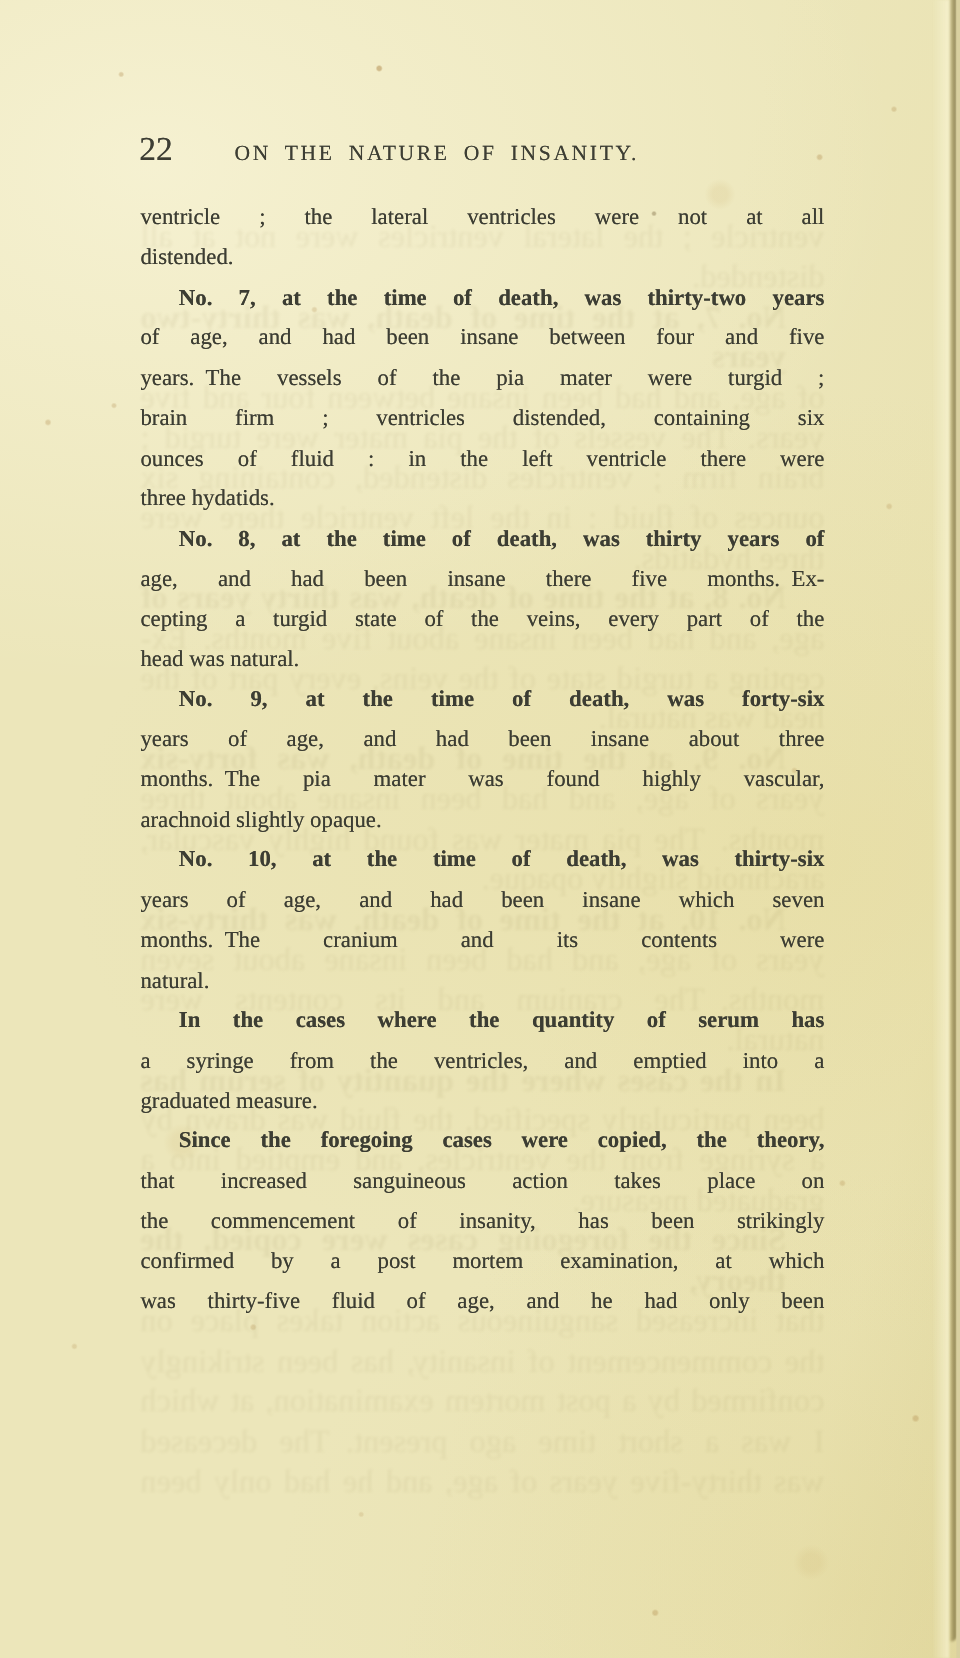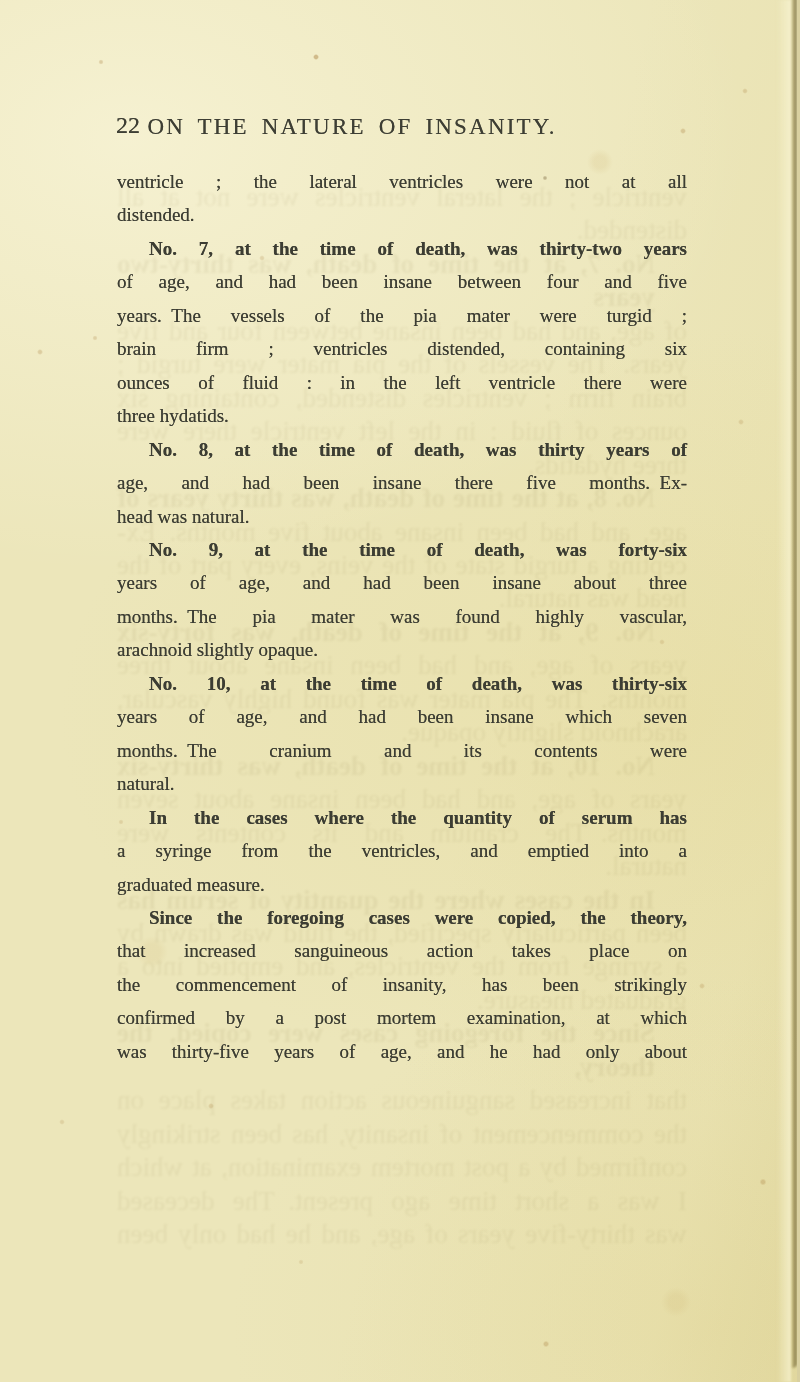--- a/index.html
+++ b/index.html
@@ -63,27 +63,27 @@
   .edge-outer {
     position: absolute; top: 0; bottom: 0; right: 0; width: 3px;
     background: #d9d0a0;
     pointer-events: none;
   }
 
   
   .header { position: absolute; top: 108px; left: 0; right: 0; height: 34px; line-height: 34px; }
   .pagenum {
     position: absolute; left: 116px; top: 0;
-    font-size: 24px; color: #3d3e34;
+    font-size: 28px; color: #3d3e34;
     text-shadow: 0 0 .4px rgba(61,62,52,.75);
   }
   .running-title {
-    position: absolute; left: 352px; top: 2px; transform: translateX(-50%);
+    position: absolute; left: 364px; top: 2px; transform: translateX(-50%);
     white-space: nowrap;
-    font-size: 23px; letter-spacing: 2.2px; word-spacing: 5px;
+    font-size: 18px; letter-spacing: 2.2px; word-spacing: 5px;
     color: #3d3e34;
     text-shadow: 0 0 .4px rgba(61,62,52,.7);
   }
 
   
   .textblock {
     position: absolute; left: 117px; top: 165px; width: 570px;
     font-size: 19px; line-height: 33.45px;
     color: #3c3d33;
     text-shadow: 0 0 .45px rgba(60,61,51,.8);
@@ -155,35 +155,36 @@
       <div class="line jl">ventricle ; the lateral ventricles were not at all</div>
       <div class="line">distended.</div>
       <div class="line ind jl">No. 7, at the time of death, was thirty-two years</div>
       <div class="line jl">of age, and had been insane between four and five</div>
       <div class="line jl">years. The vessels of the pia mater were turgid ;</div>
       <div class="line jl">brain firm ; ventricles distended, containing six</div>
       <div class="line jl">ounces of fluid : in the left ventricle there were</div>
       <div class="line">three hydatids.</div>
       <div class="line ind jl">No. 8, at the time of death, was thirty years of</div>
       <div class="line jl">age, and had been insane there five months. Ex-</div>
+      <div class="line jl">cepting a turgid state of the veins, every part of the</div>
       <div class="line">head was natural.</div>
       <div class="line ind jl">No. 9, at the time of death, was forty-six</div>
       <div class="line jl">years of age, and had been insane about three</div>
       <div class="line jl">months. The pia mater was found highly vascular,</div>
       <div class="line">arachnoid slightly opaque.</div>
       <div class="line ind jl">No. 10, at the time of death, was thirty-six</div>
       <div class="line jl">years of age, and had been insane which seven</div>
       <div class="line jl">months. The cranium and its contents were</div>
       <div class="line">natural.</div>
       <div class="line ind jl">In the cases where the quantity of serum has</div>
       <div class="line jl">a syringe from the ventricles, and emptied into a</div>
       <div class="line">graduated measure.</div>
       <div class="line ind jl">Since the foregoing cases were copied, the theory,</div>
       <div class="line jl">that increased sanguineous action takes place on</div>
       <div class="line jl">the commencement of insanity, has been strikingly</div>
       <div class="line jl"><span class="">confirmed by a </span><span class="it">post mortem</span><span class=""> examination, at which</span></div>
-      <div class="line jl">was thirty-five years of age, and he had only about</div>
+      <div class="line jl">was thirty-five fluid of age, and he had only been</div>
     </div>
 
   <div class="edge-light"></div>
   <div class="edge-dark"></div>
   <div class="edge-outer"></div>
 </div>
 
 </body></html>

